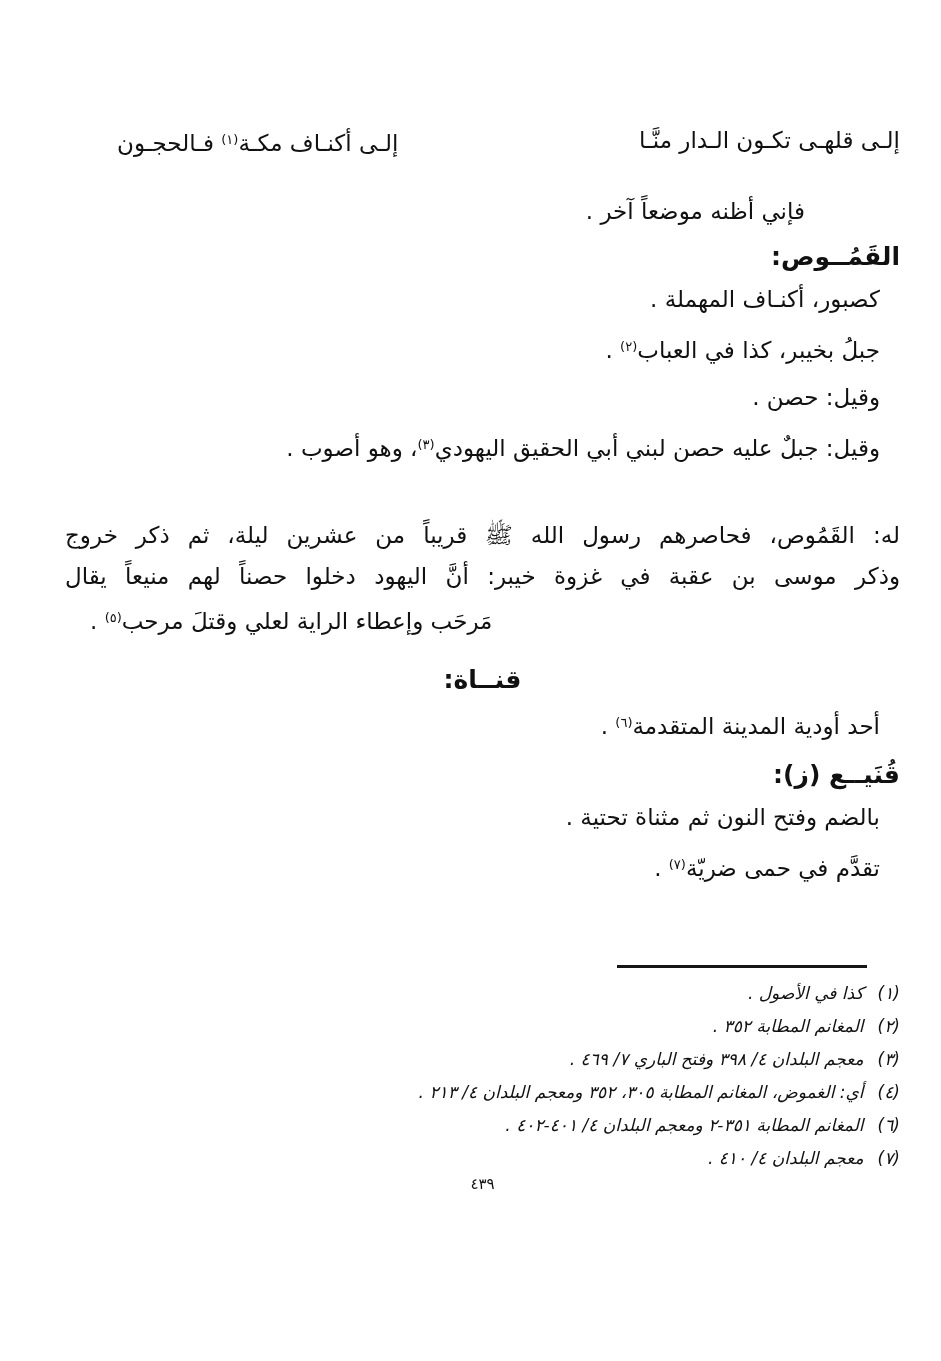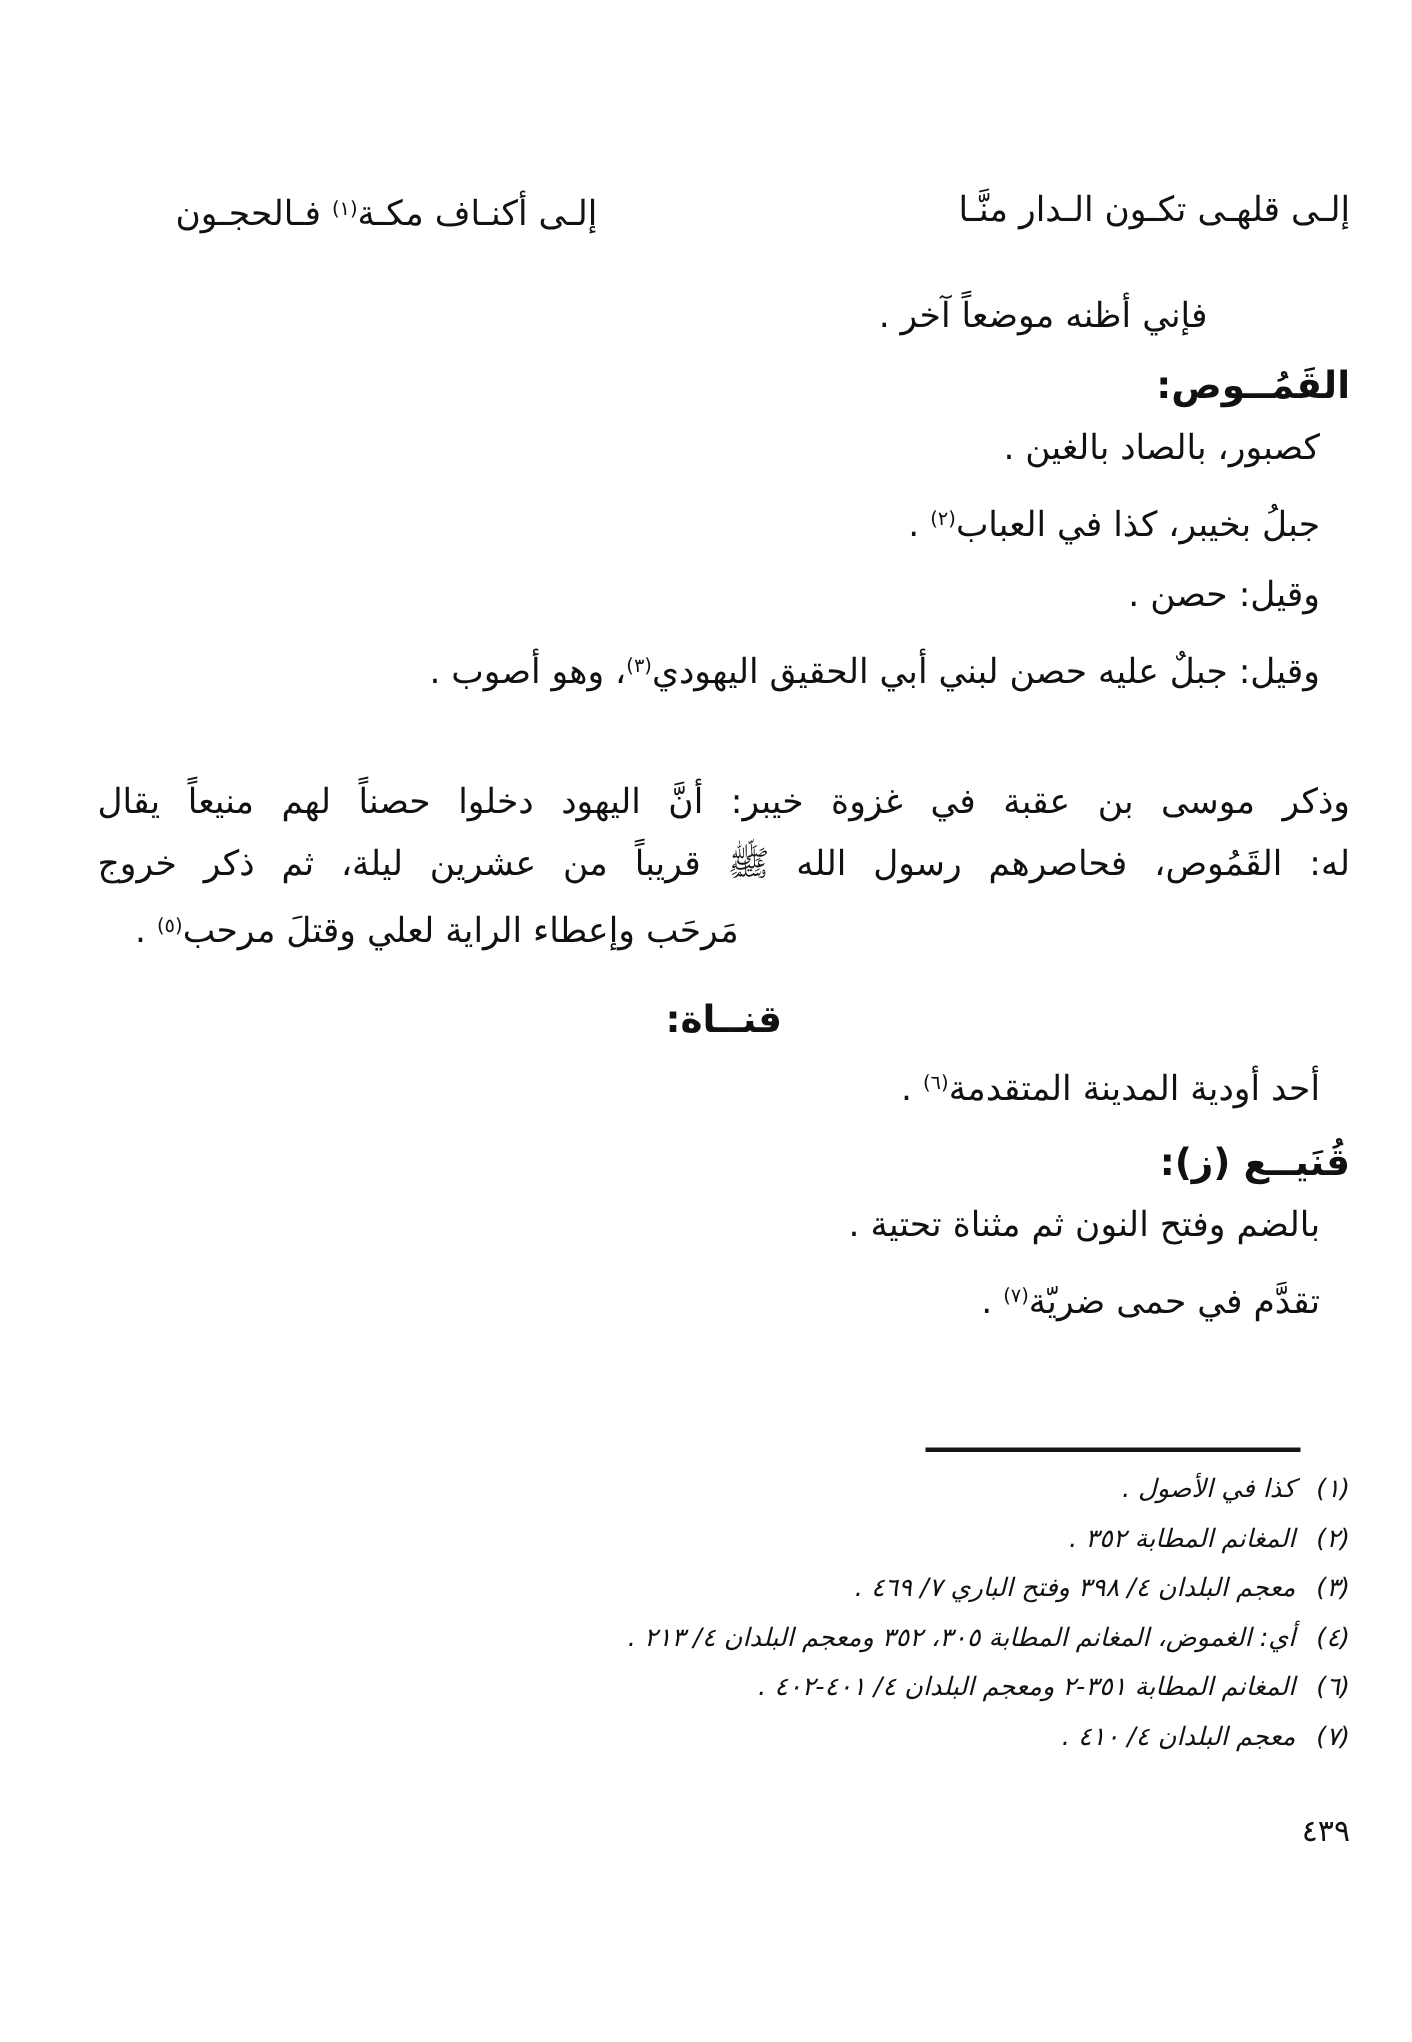--- a/index.html
+++ b/index.html
@@ -79,52 +79,51 @@
     line-height: 33px;
     font-style: italic;
   }
   .footnote { direction: rtl; }
   .footnote .fn-num {
     display: inline-block;
     margin-left: 14px;
   }
   
   .page-number {
-    margin-top: 33px;
-    text-align: right;
-    font-size: 20px;
+    text-align: center;
+    font-size: 15px;
     letter-spacing: 2px;
   }
 </style>
 </head>
 <body>
 
 <div class="page">
 
   <div class="verse">
     <span>إلـى قلهـى تكـون الـدار منَّـا</span>
     <span><span>إلـى أكنـاف مكـة</span><span class="fn-ref">(١)</span><span> فـالحجـون</span></span>
   </div>
 
   <div class="comment-line">فإني أظنه موضعاً آخر .</div>
 
   <h2 class="entry-heading">القَمُــوص:</h2>
 
-  <div class="body-line">كصبور، بالصاد بالغين .</div>
+  <div class="body-line">كصبور، أكنـاف المهملة .</div>
 
   <div class="body-line gap-xs"><span>جبلُ بخيبر، كذا في العباب</span><span class="fn-ref">(٢)</span><span> .</span></div>
 
   <div class="body-line gap-xs">وقيل: حصن .</div>
 
   <div class="body-line gap-xs"><span>وقيل: جبلٌ عليه حصن لبني أبي الحقيق اليهودي</span><span class="fn-ref">(٣)</span><span>، وهو أصوب .</span></div>
 
 
   <div class="para">
+    <div class="para-line">له: القَمُوص، فحاصرهم رسول الله ﷺ قريباً من عشرين ليلة، ثم ذكر خروج</div>
     <div class="para-line">وذكر موسى بن عقبة في غزوة خيبر: أنَّ اليهود دخلوا حصناً لهم منيعاً يقال</div>
-    <div class="para-line">له: القَمُوص، فحاصرهم رسول الله ﷺ قريباً من عشرين ليلة، ثم ذكر خروج</div>
     <div class="para-last-line"><span>مَرحَب وإعطاء الراية لعلي وقتلَ مرحب</span><span class="fn-ref">(٥)</span><span> .</span></div>
   </div>
 
   <h2 class="entry-heading gap-sm">قنــاة:</h2>
 
   <div class="body-line"><span>أحد أودية المدينة المتقدمة</span><span class="fn-ref">(٦)</span><span> .</span></div>
 
   <h2 class="entry-heading gap-xs">قُنَيــع (ز):</h2>
 
   <div class="body-line">بالضم وفتح النون ثم مثناة تحتية .</div>

